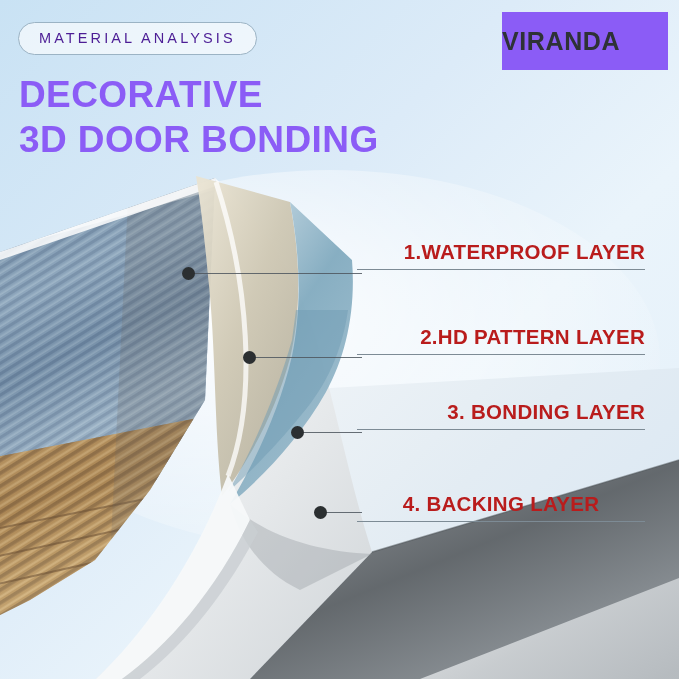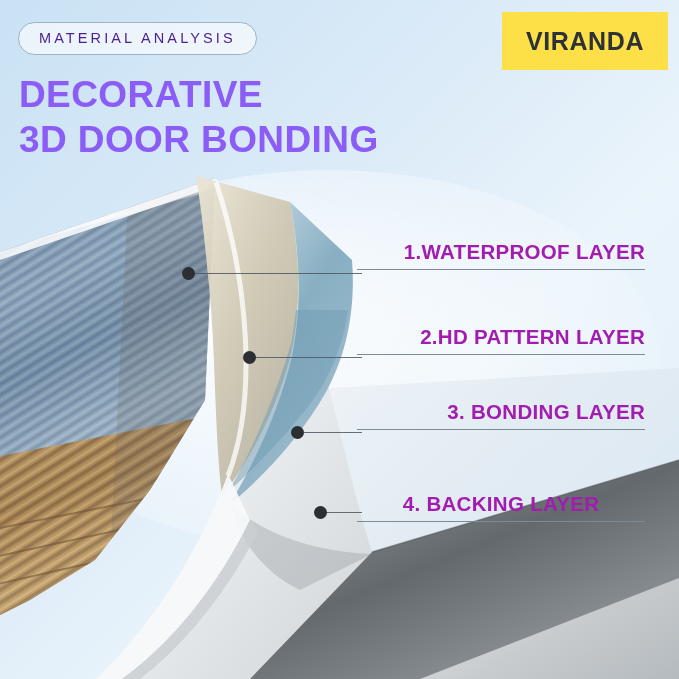--- a/index.html
+++ b/index.html
@@ -32,22 +32,22 @@
     line-height:1.22;
     letter-spacing:0.4px;
     color:#8b5cf6;
     white-space:nowrap;
   }
   .title .l2 { display:block; }
 
   .brand-box {
     position:absolute; left:502px; top:12px;
     width:166px; height:58px;
-    background:#fde047;
-    display:flex; align-items:center; justify-content:center;
+    background:#8b5cf6;
+    display:flex; align-items:center; 
   }
   .brand-box .brand-text {
     font-size:25px; font-weight:bold;
     letter-spacing:0.6px;
     color:#2e3236;
   }
 
   
   #art { position:absolute; left:0; top:160px; width:679px; height:519px; }
   #art svg { display:block; }
@@ -55,21 +55,21 @@
   
   .callout {
     position:absolute;
     width:288px;
     text-align:right;
     padding-bottom:5px;
     border-bottom:1.3px solid #7d8b95;
     font-size:20.5px;
     font-weight:bold;
     letter-spacing:0.3px;
-    color:#a21caf;
+    color:#b91c1c;
     white-space:nowrap;
   }
   .callout.c1 { left:357px; top:240px; }
   .callout.c2 { left:357px; top:325px; }
   .callout.c3 { left:357px; top:400px;text-align:right; }
   .callout.c4 { left:357px; top:492px;text-align:center; }
 
   .leader { position:absolute; height:1px; background:#4d565e; opacity:0.85; }
   .dot { position:absolute; width:13px; height:13px; border-radius:50%; background:#2b2f31; }
 </style>

